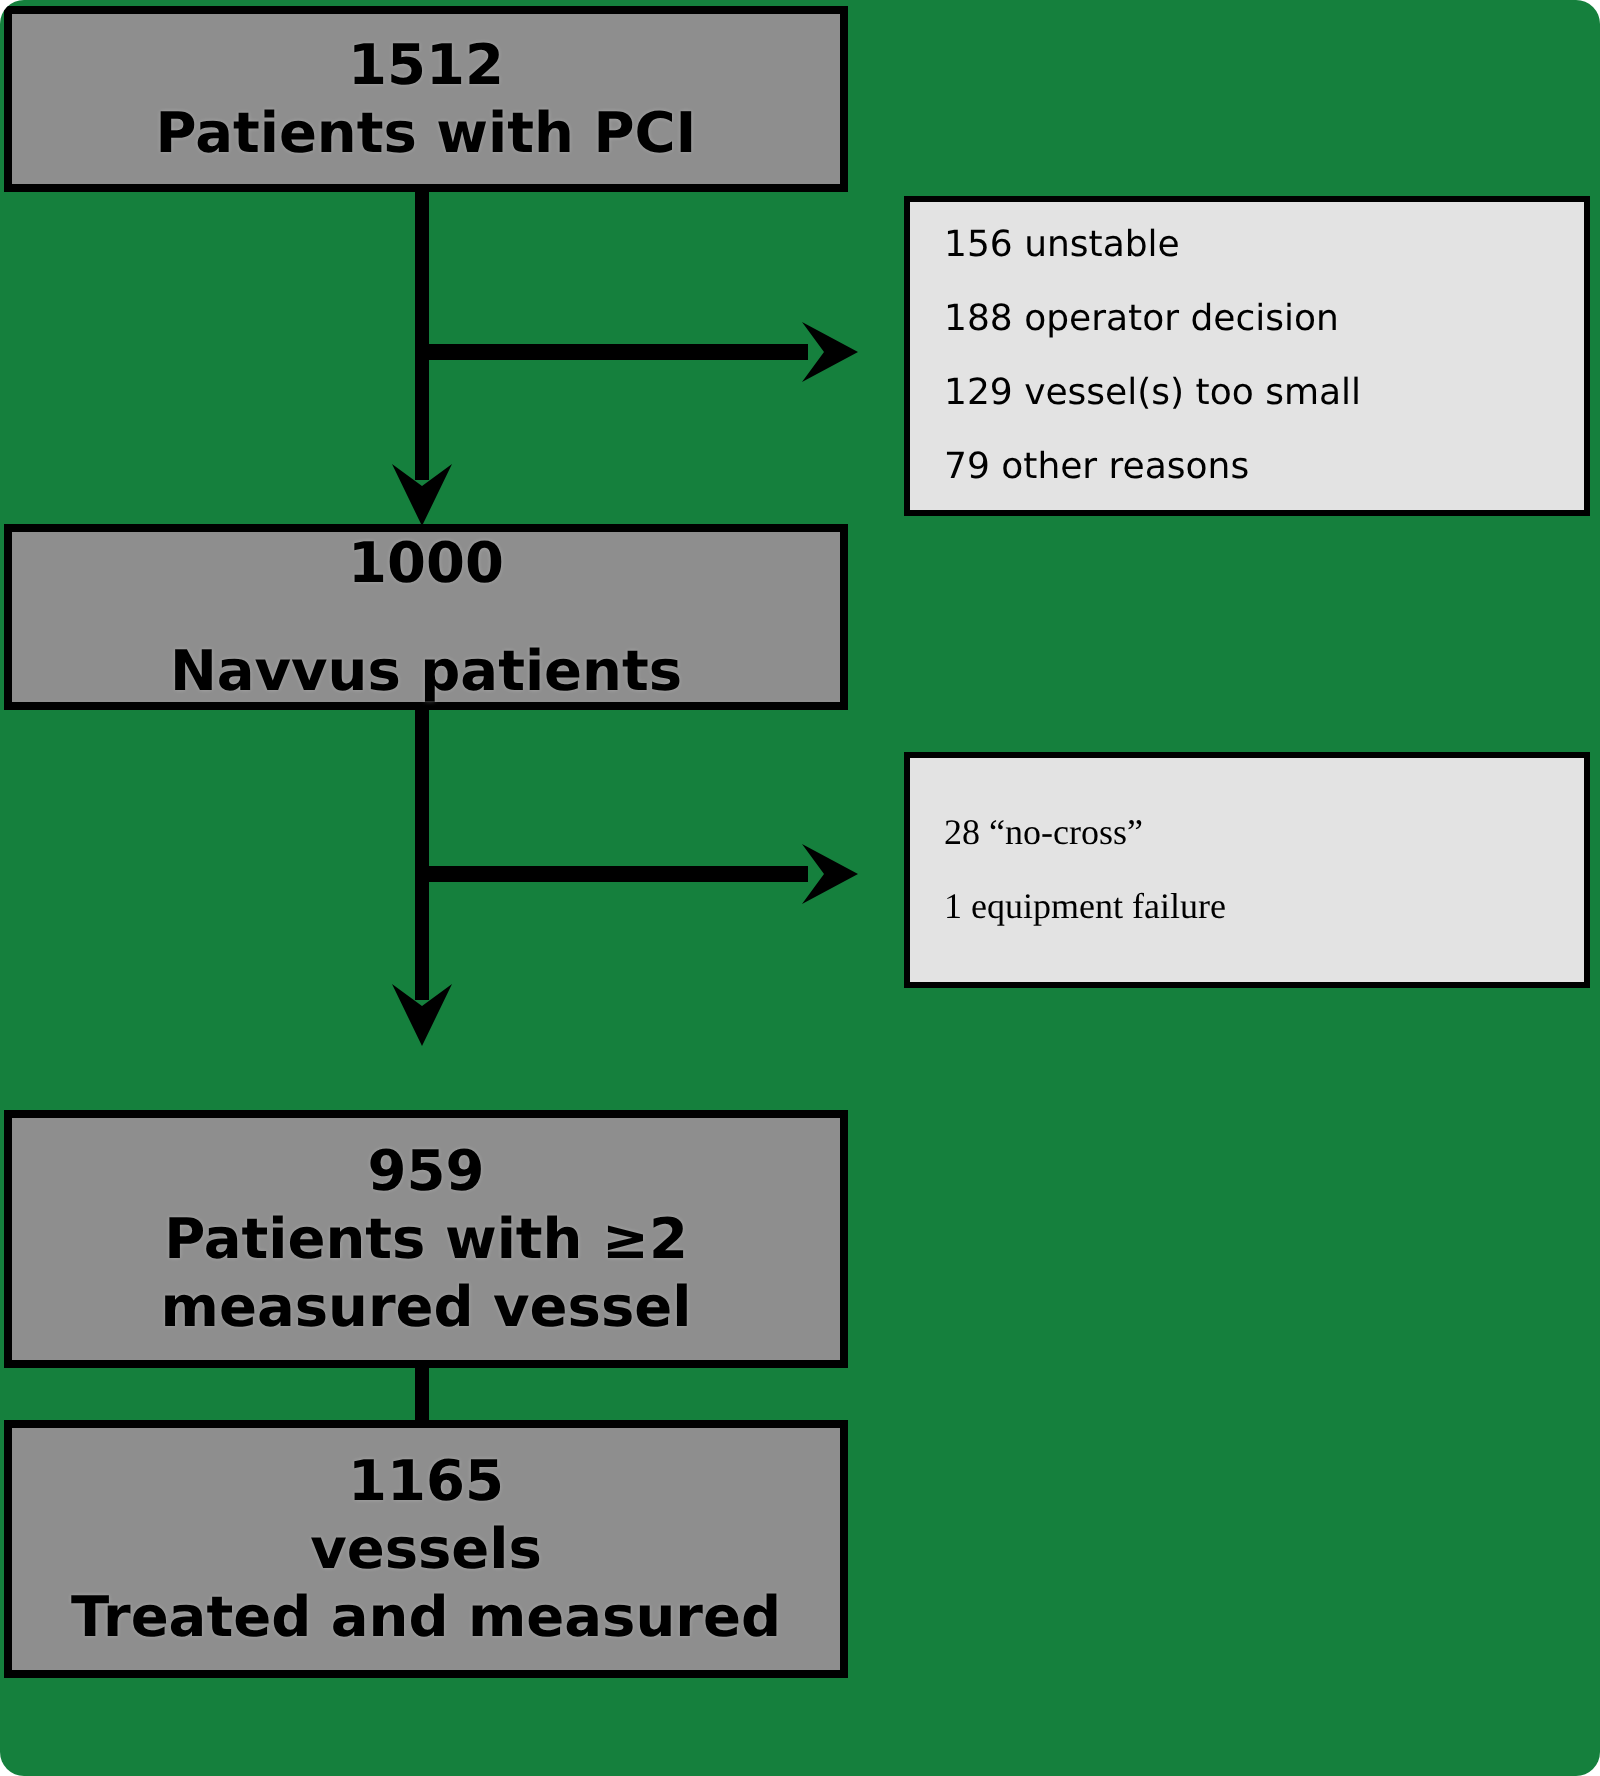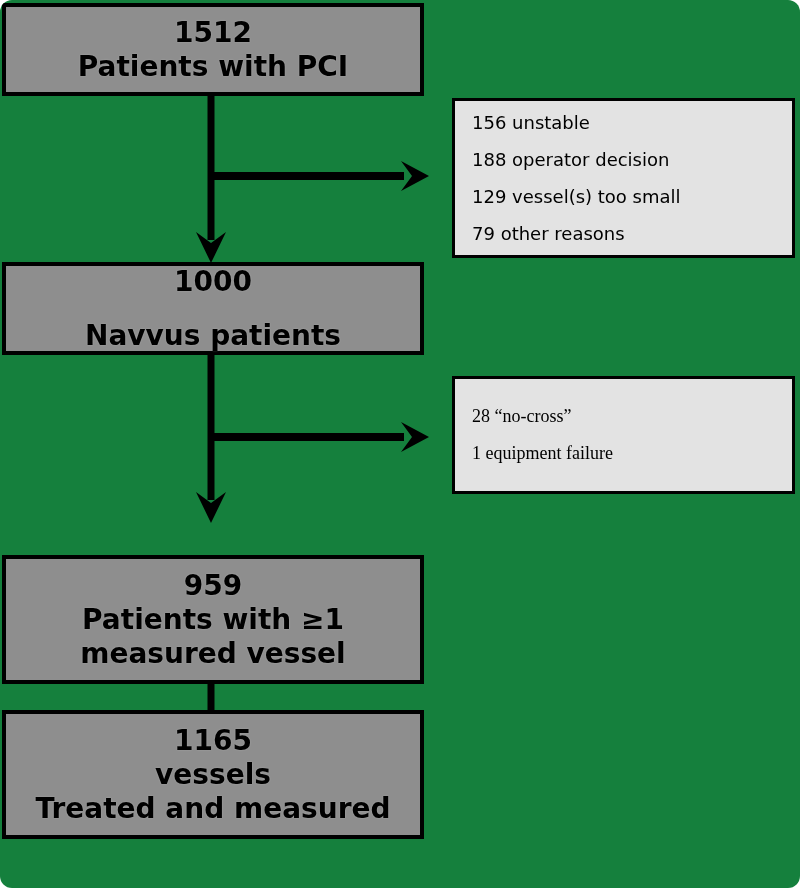--- a/index.html
+++ b/index.html
@@ -105,21 +105,21 @@
     <div class="line-text">Navvus patients</div>
   </div>
 
   <div class="ebox ebox-2">
     <div class="line-text">28 “no-cross”</div>
     <div class="line-text">1 equipment failure</div>
   </div>
 
   <div class="mbox mbox-3">
     <div class="line-text">959</div>
-    <div class="line-text">Patients with ≥1</div>
+    <div class="line-text">Patients with ≥2</div>
     <div class="line-text">measured vessel</div>
   </div>
 
   <div class="mbox mbox-4">
     <div class="line-text">1165</div>
     <div class="line-text">vessels</div>
     <div class="line-text">Treated and measured</div>
   </div>
 
 </div>

